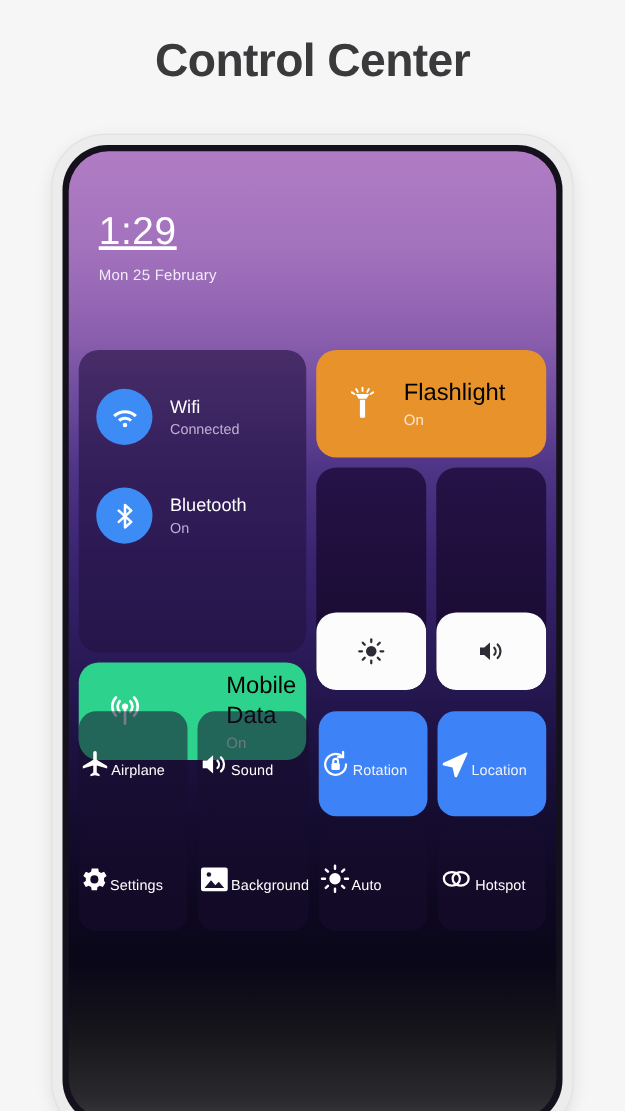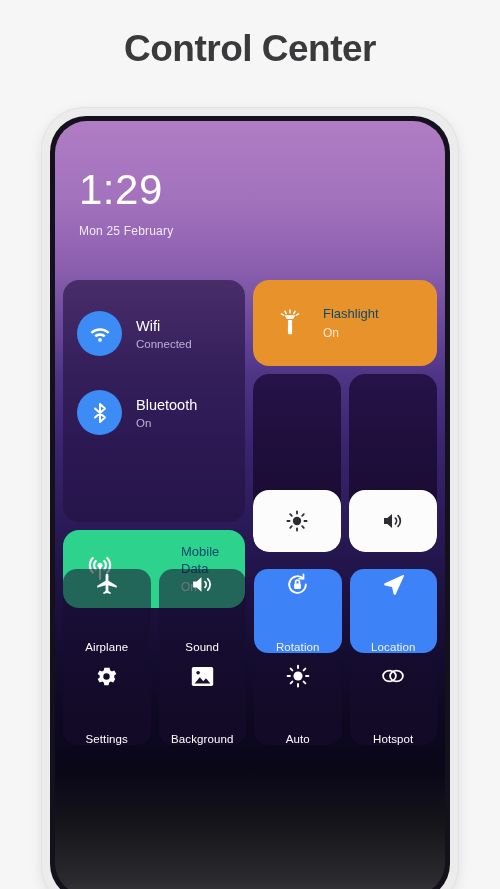--- a/index.html
+++ b/index.html
@@ -59,25 +59,26 @@
         #0d0820 78%,
         #0a0718 84%,
         #15151a 91%,
         #2a2a2e 98%,
         #38383c 100%);
   }
 
   
   .clock-block { position: absolute; left: 24px; top: 48px; }
   .clock-time {
-    font-size: 42px;
+    font-size: 31px;
     color: #ffffff;
     font-weight: normal;
     line-height: 1;
     letter-spacing: 0.5px;
+    text-decoration: underline;
   }
   .clock-date {
     margin-top: 13px;
     font-size: 12px;
     color: #f2eaf6;
     letter-spacing: 0.2px;
   }
 
   
   .panel {
@@ -116,21 +117,21 @@
   
   .tile-wide {
     border-radius: 16px;
     height: 78px;
     display: flex;
     align-items: center;
     padding-left: 18px;
   }
   .tile-wide .tw-icon { width: 38px; flex: none; display:flex; align-items:center; justify-content:center;}
   .tile-wide .tw-text { margin-left: 14px; }
-  .tile-wide .tw-title { font-size: 13px; color: #0c4a6e; line-height: 1.25;}
+  .tile-wide .tw-title { font-size: 19px; color: #000000; line-height: 1.25;}
   .tile-wide .tw-sub { font-size: 12px; color: rgba(255,255,255,0.78); margin-top: 3px;}
 
   .mobile-tile { background: #2dd28c; gap: 48px; }
   .flash-tile  { background: #e8922b; height: 86px; }
 
   
   .slider-row { display: flex; gap: 8px; }
   .slider {
     position: relative;
     width: 88px; height: 178px;
@@ -156,23 +157,23 @@
     width: 374px;
     display: grid;
     grid-template-columns: repeat(4, 1fr);
     gap: 8px;
   }
   .gtile {
     height: 84px;
     border-radius: 14px;
     background: rgba(24,12,46,0.55);
     display: flex;
-    flex-direction: column;
+    flex-direction: row;
     align-items: center;
-    justify-content: space-between;
+    justify-content: flex-start;
   }
   .gtile.active { background: #3d82f6; border-radius: 14px; }
   .gtile .gicon { height: 30px; display: flex; align-items: center; justify-content: center; }
   .gtile .glabel {
     margin-top: 11px;
     font-size: 11.5px;
     color: #ffffff;
     letter-spacing: 0.1px;
   }
   .gtile.active .glabel { color: #eef3ff; }

